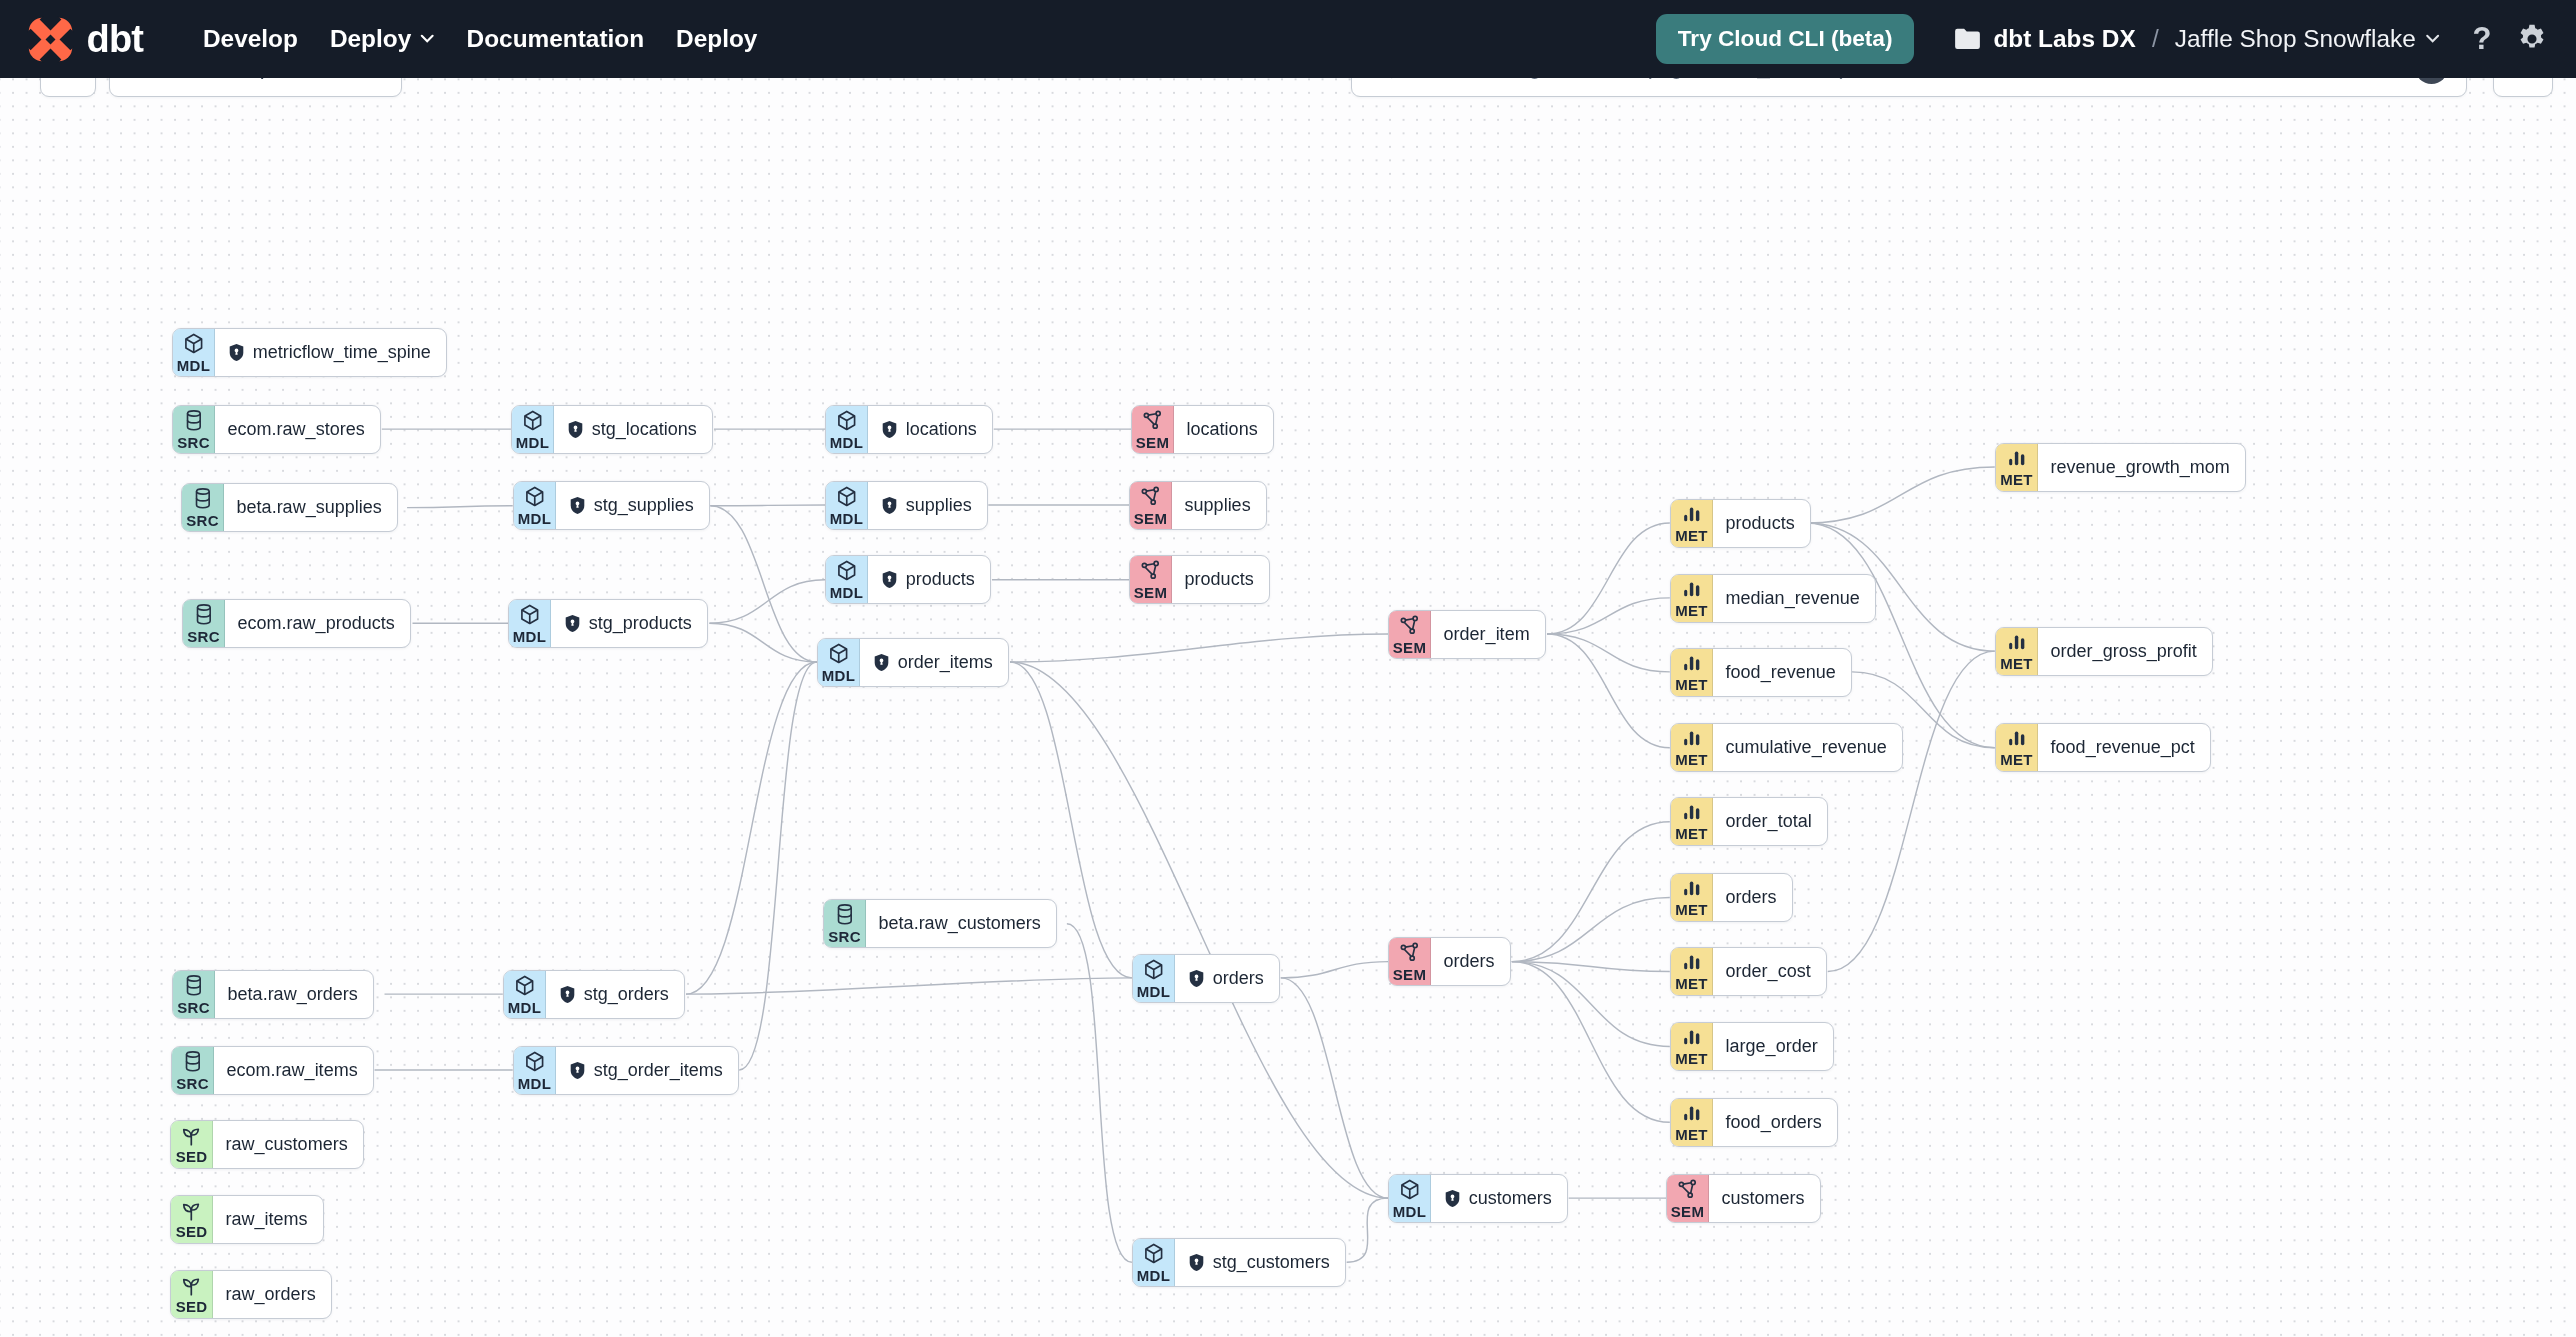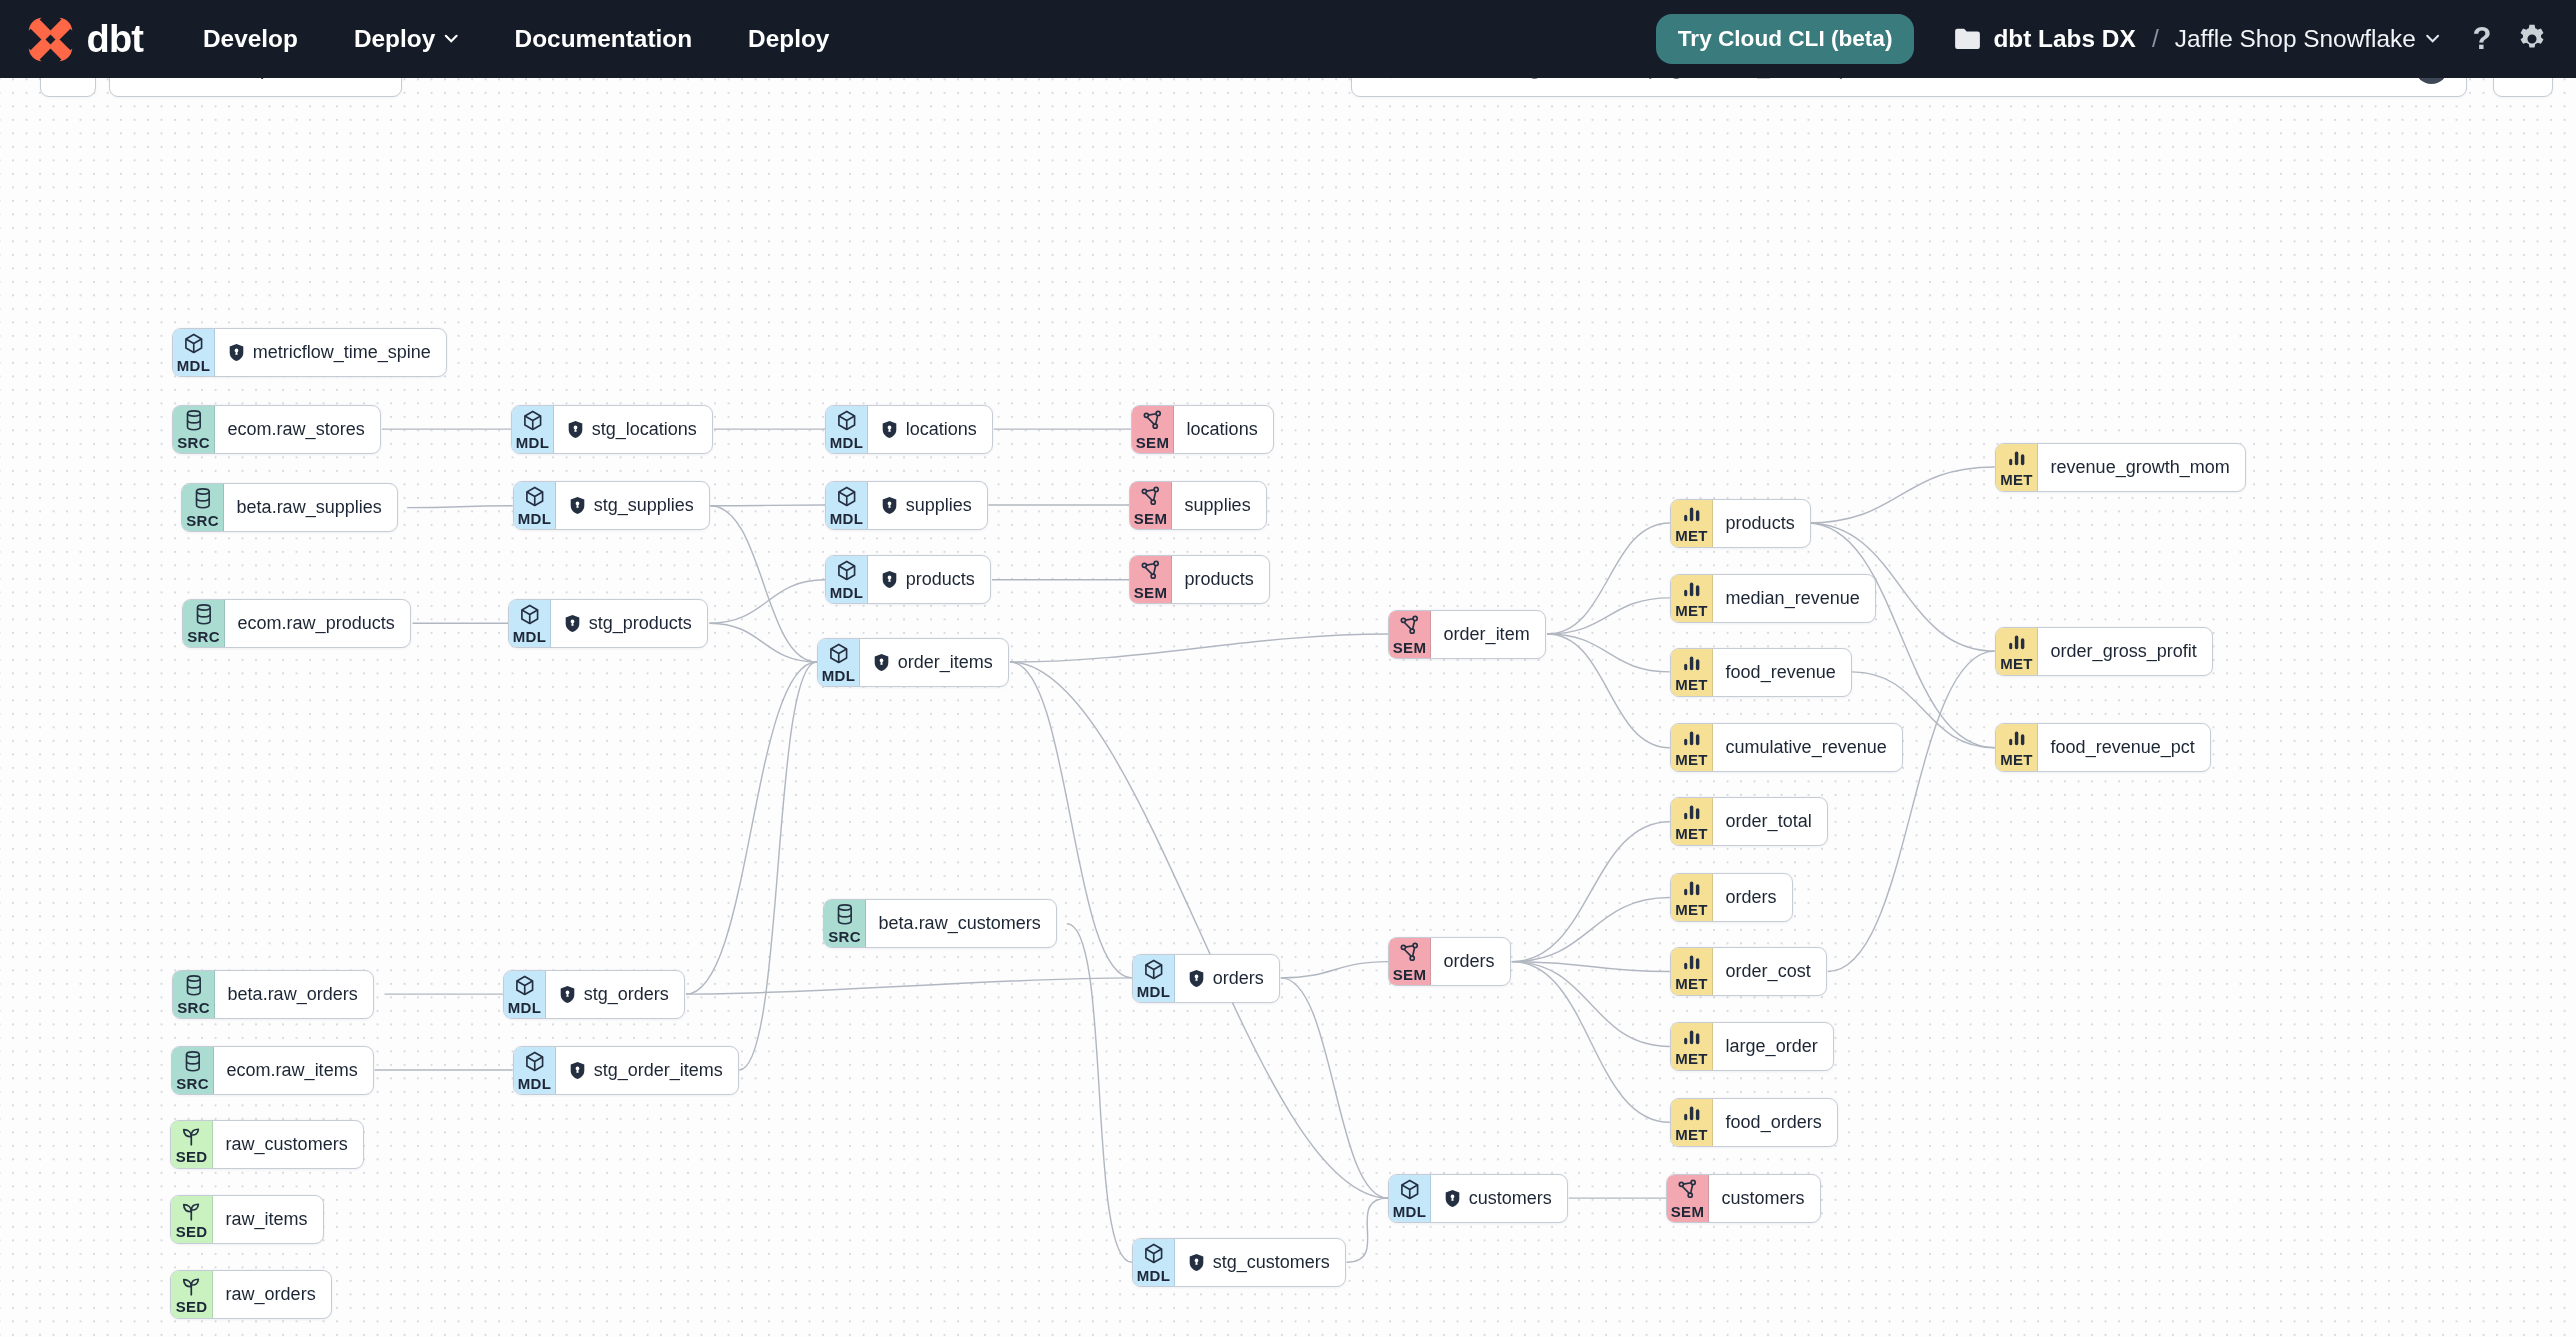--- a/index.html
+++ b/index.html
@@ -4,26 +4,26 @@
 <style>
   * { margin:0; padding:0; box-sizing:border-box; }
   html,body { width:2576px; height:1338px; overflow:hidden;
     font-family:"Liberation Sans", sans-serif; background:#fdfdfe; }
 
   
   .navbar { position:absolute; left:0; top:0; width:2576px; height:78px;
     background:#151c28; display:flex; align-items:center; padding:0 27px; z-index:50; }
   .brand { display:flex; align-items:center; gap:12.6px; }
   .brand-text { color:#fff; font-size:38px; font-weight:800; letter-spacing:-0.9px; }
-  .nav-menu { display:flex; align-items:center; gap:56px; margin-left:60px; }
+  .nav-menu { display:flex; align-items:center; gap:32px; margin-left:60px; }
   .nav-item { color:#fff; font-size:24.4px; font-weight:600; display:flex; align-items:center; gap:9px; cursor:pointer; }
   .nav-spacer { flex:1; }
   .nav-right { display:flex; align-items:center; gap:23.5px; }
   .cta-btn { background:#3a7c7d; color:#fff; font-size:22.6px; font-weight:600;
-    border:none; border-radius:16px; padding:11.7px 21.7px; cursor:pointer; }
+    border:none; border-radius:11px; padding:11.7px 21.7px; cursor:pointer; }
   .acct { display:flex; align-items:center; gap:12.6px; margin-left:16.2px; }
   .acct-name { color:#fff; font-size:24.4px; font-weight:700; }
   .acct-sep { color:#8b94a3; font-size:24.4px; padding:0 3.6px; }
   .proj-name { color:#f2f4f7; font-size:24.4px; font-weight:400; display:flex; align-items:center; gap:9px; cursor:pointer; }
   .icon-btn { color:#ccd1d8; display:flex; align-items:center; justify-content:center; cursor:pointer; }
   .qmark { font-size:31px; font-weight:700; color:#ccd1d8; margin-left:9px; }
 
   
   .canvas { position:absolute; left:0; top:78px; width:2576px; height:1260px;
     background-color:#fdfdfe;

